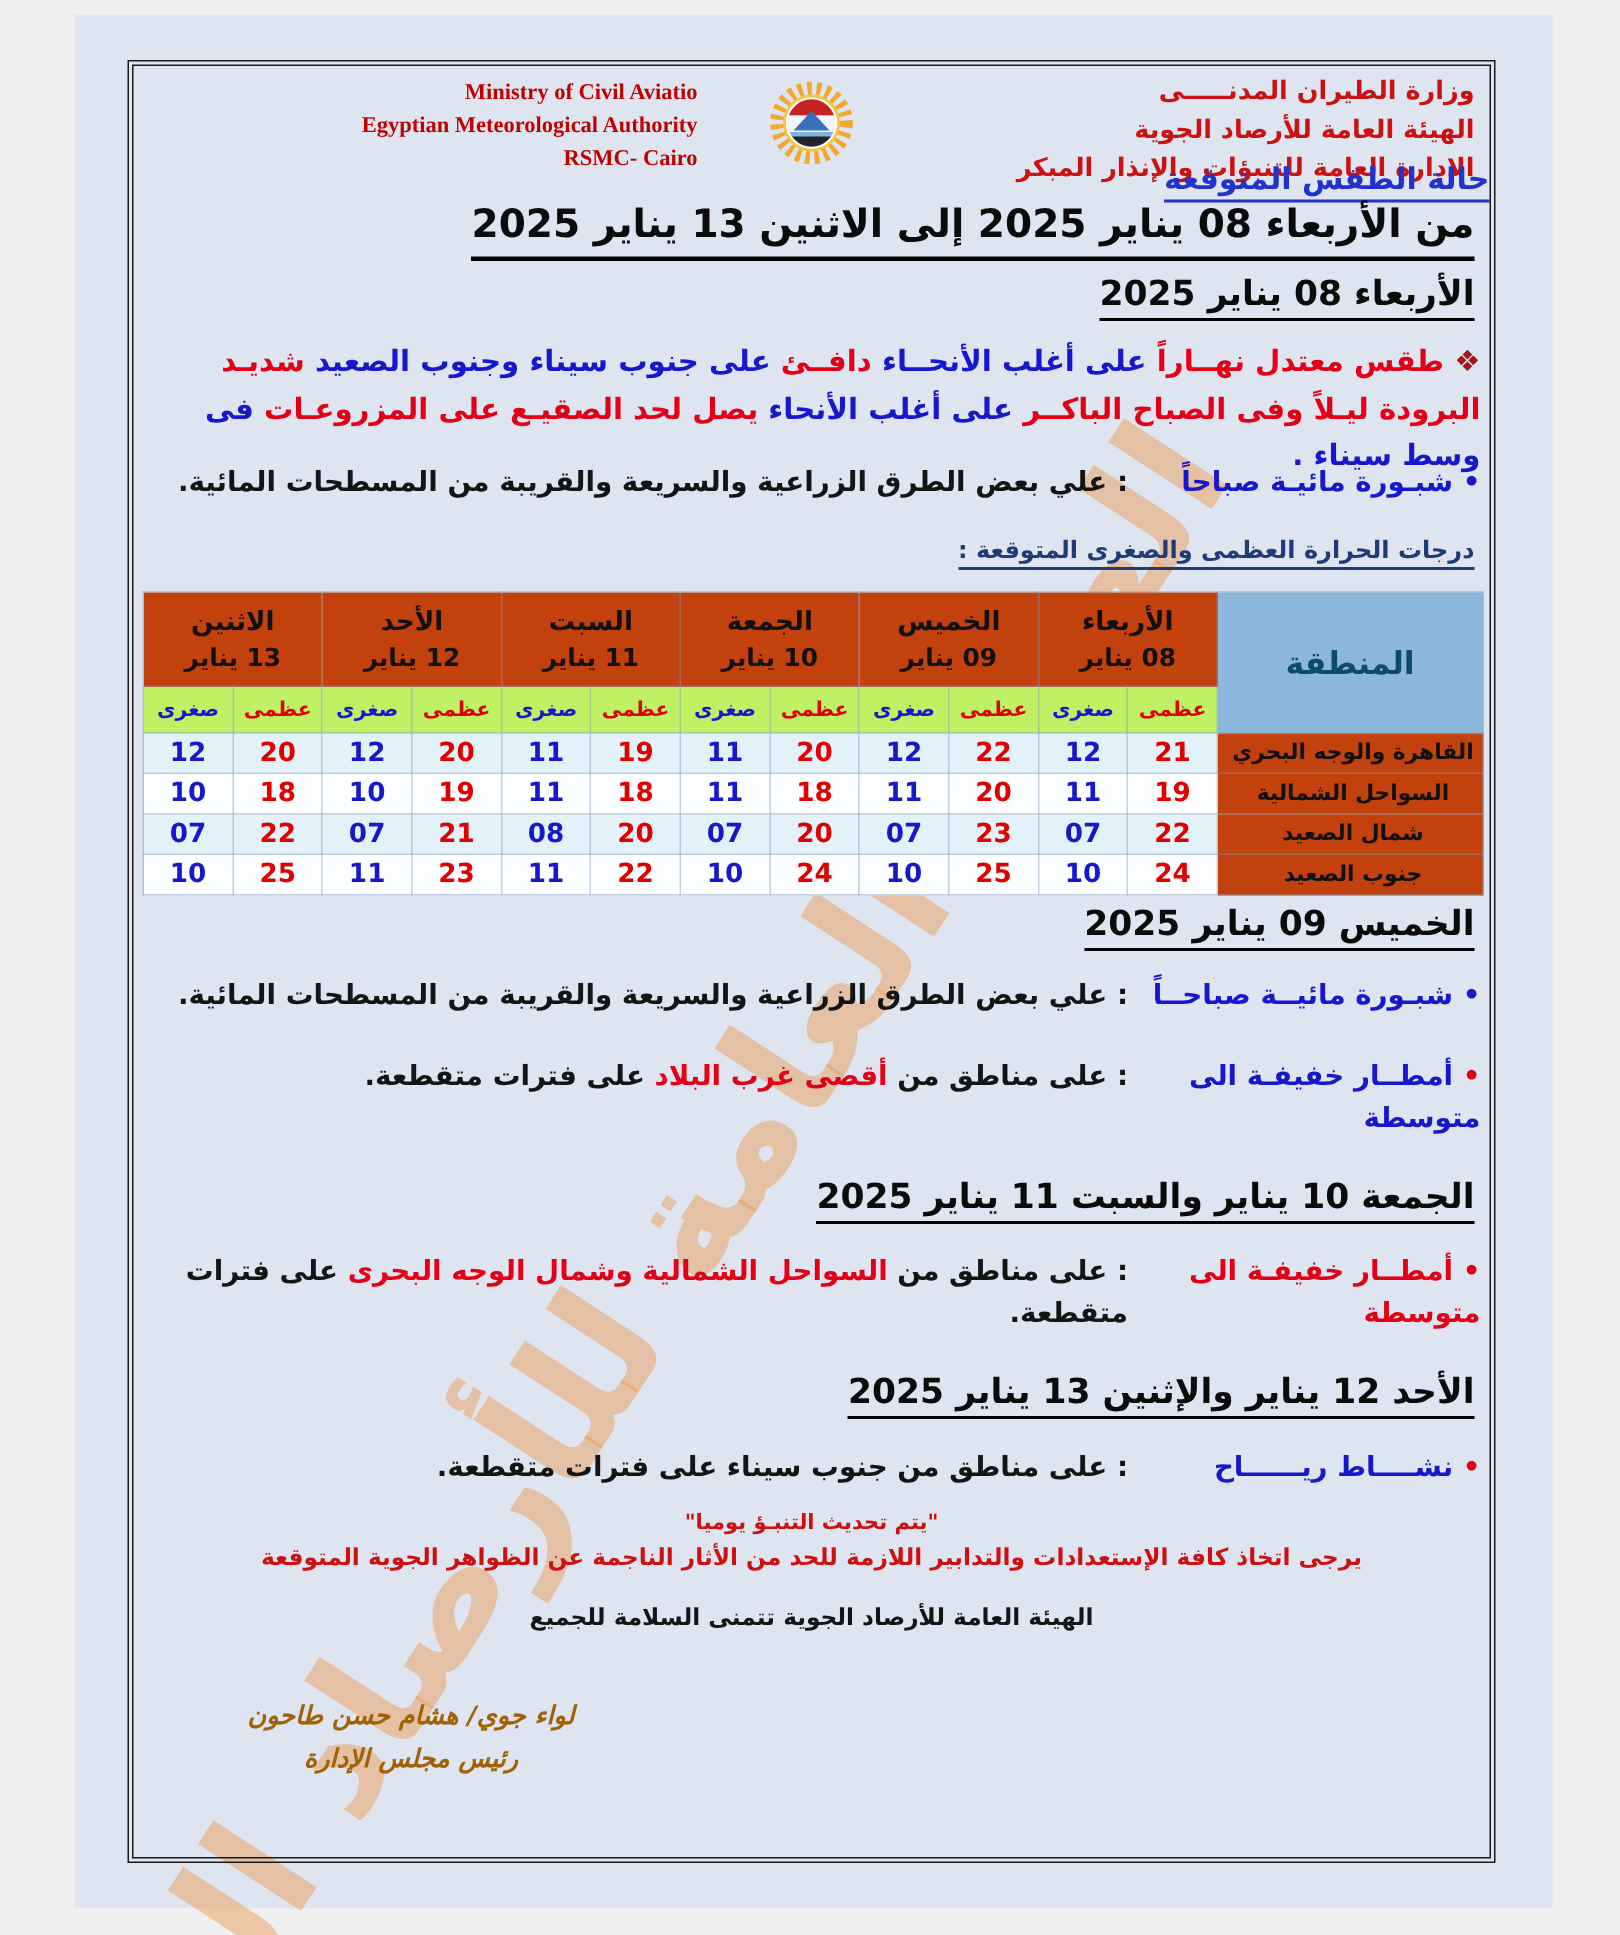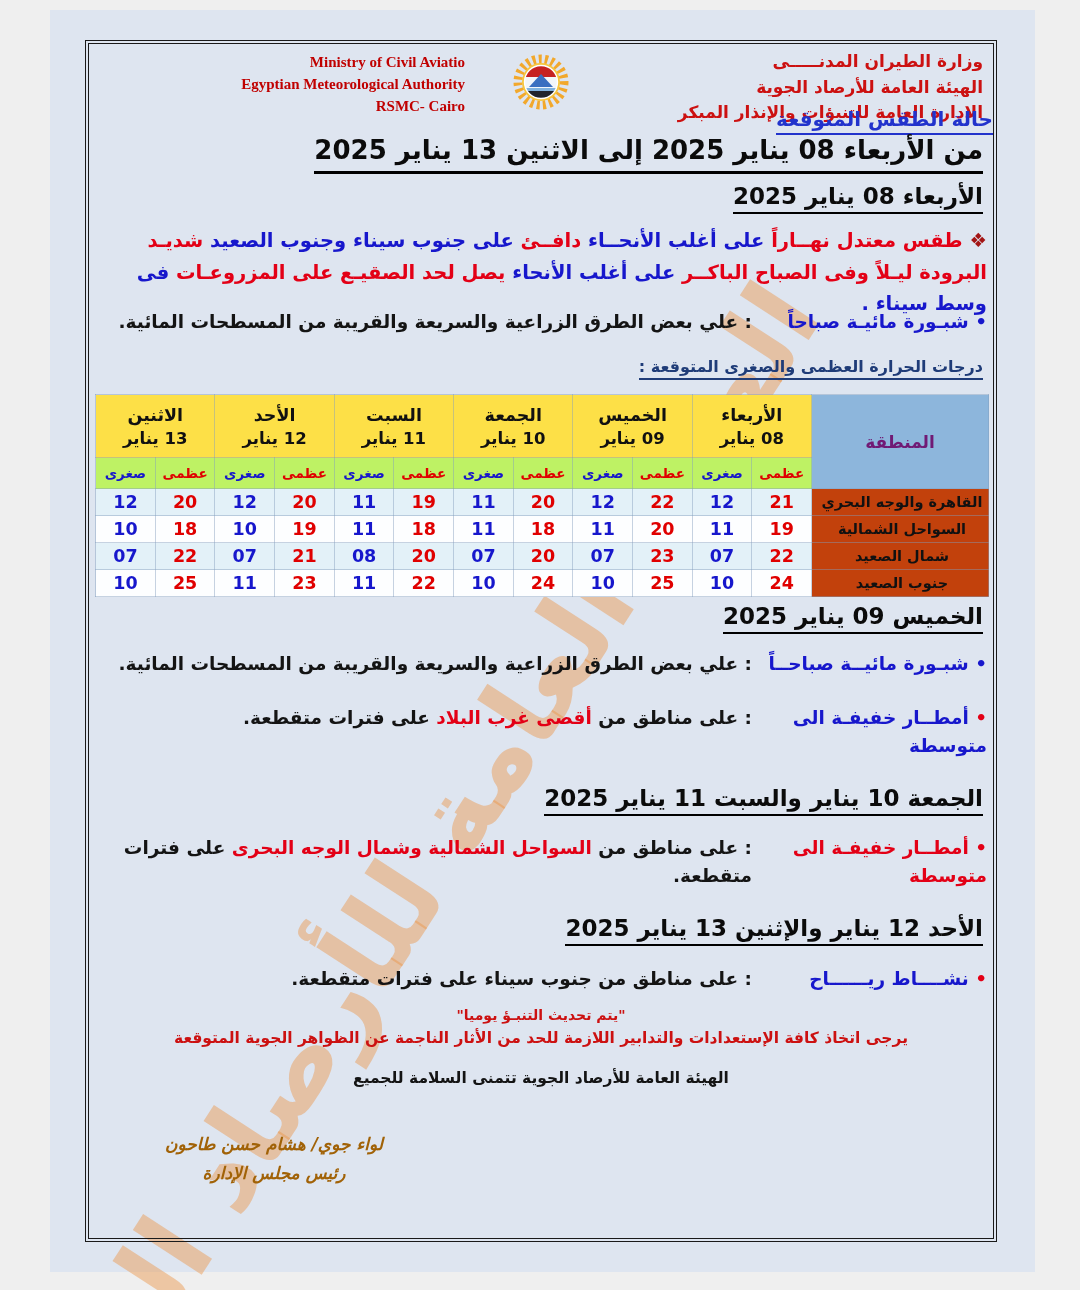--- a/index.html
+++ b/index.html
@@ -64,22 +64,22 @@
   .c-black{color:#141414;}
   .c-mark{color:#a31515;}
   
   .h-temps{top:313px;right:10px;}
   .h-temps span{display:inline-block;font-size:16px;font-weight:bold;color:#1f3c78;
     border-bottom:2px solid #1f3c78;padding-bottom:2px;}
   
   .tbl-wrap{top:350px;left:6px;right:4px;}
   table{width:100%;border-collapse:collapse;direction:rtl;table-layout:fixed;}
   th,td{border:1px solid rgba(130,158,188,0.45);padding:0;text-align:center;}
-  th.region-h{width:176px;background:#8db6dc;font-size:17px;color:#701a75;}
-  th.day-h{background:#fde047;color:#111;height:62px;}
+  th.region-h{width:176px;background:#8db6dc;font-size:21px;color:#0c4a6e;}
+  th.day-h{background:#c2410c;color:#111;height:62px;}
   th.day-h .dname{font-size:17.5px;line-height:1.4;}
   th.day-h .ddate{font-size:16.5px;line-height:1.3;}
   th.mm{height:30px;background:#bef264;font-size:13.5px;}
   th.mm.max{color:#e00000;}
   th.mm.min{color:#1717cc;}
   td{height:26px;font-size:17.5px;font-weight:bold;}
   td.max{color:#e00000;}
   td.min{color:#1717cc;}
   td.region{background:#c2410c;color:#111;font-size:14.5px;padding-left:4px;}
   tbody tr:nth-child(odd) td:not(.region){background:#e3f1f8;}

